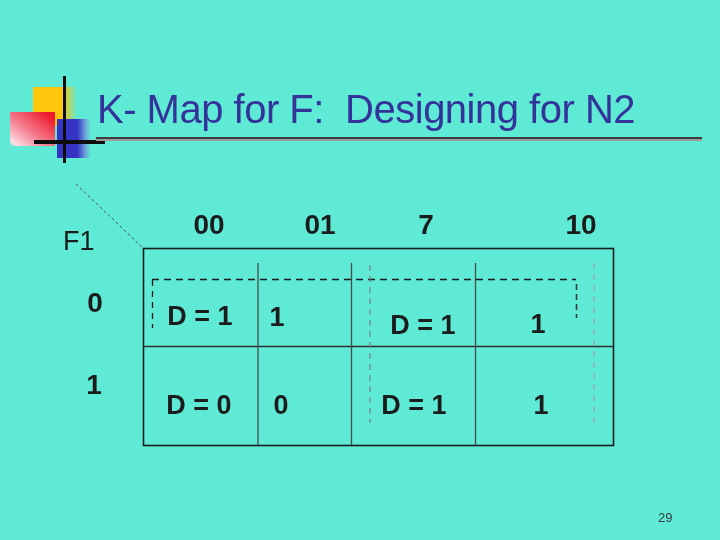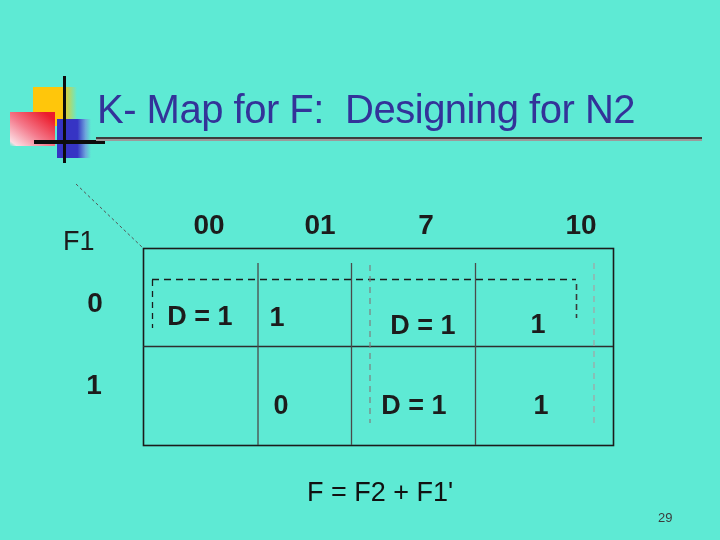--- a/index.html
+++ b/index.html
@@ -79,21 +79,21 @@
   <div class="kmap-header" style="left:581px;top:211px;">10</div>
 
   <div class="kmap-rowlabel" style="left:95px;top:289px;">0</div>
   <div class="kmap-rowlabel" style="left:94px;top:371px;">1</div>
 
   <div class="kmap-cell" style="left:200px;top:283px;">D = 1</div>
   <div class="kmap-cell" style="left:277px;top:284px;">1</div>
   <div class="kmap-cell" style="left:423px;top:292px;">D = 1</div>
   <div class="kmap-cell" style="left:538px;top:291px;">1</div>
 
+  <div class="kmap-cell" style="left:199px;top:372px;">D = 0</div>
   <div class="kmap-cell" style="left:281px;top:372px;">0</div>
   <div class="kmap-cell" style="left:414px;top:372px;">D = 1</div>
   <div class="kmap-cell" style="left:541px;top:372px;">1</div>
 
-  <div class="formula">F = F2 + F1'</div>
 
   <div class="page-number">29</div>
 
 </div>
 
 </body></html>

